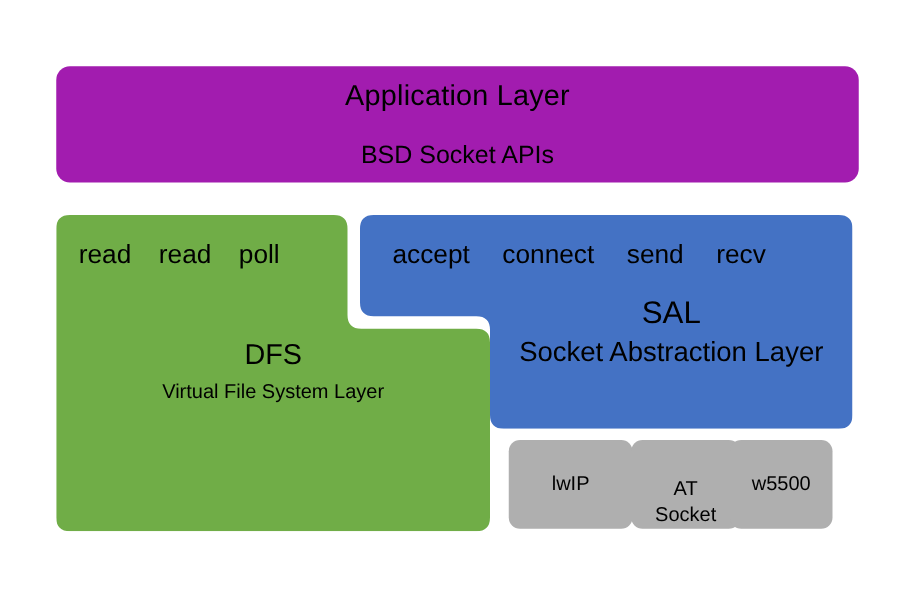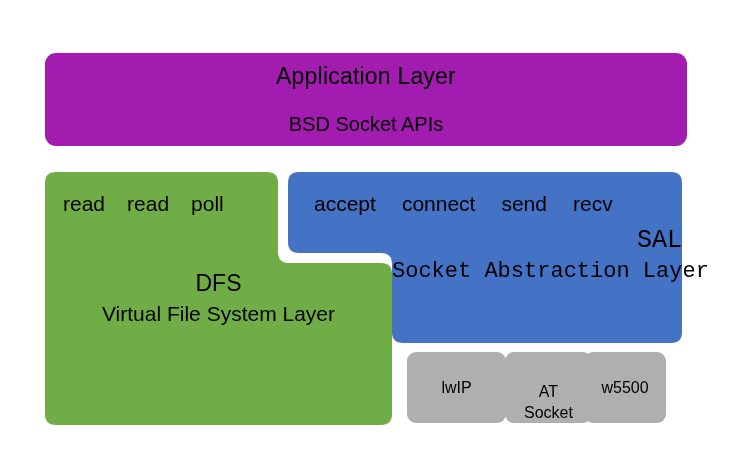--- a/index.html
+++ b/index.html
@@ -82,21 +82,21 @@
     left: 0;
     top: 96px;
     width: 347px;
     text-align: center;
   }
   #dfs-title .line1 {
     font-size: 23px;
     line-height: 31px;
   }
   #dfs-title .line2 {
-    font-size: 21px;
+    font-size: 16px;
     line-height: 29px;
     text-align: center;
   }
   
   #sal-layer {
     left: 288px;
     top: 172px;
     width: 394px;
     height: 187px;
     background: transparent;
@@ -115,24 +115,23 @@
     top: 19px;
     display: flex;
     gap: 26px;
     font-size: 21px;
     line-height: 26px;
     white-space: nowrap;
   }
   #sal-title {
     position: absolute;
     left: 104px;
-    top: 52px;
+    top: 62px;
     width: 290px;
-    text-align: right;
-    font-family: Liberation Mono, monospace;
+    text-align: center;
   }
   #sal-title .line1 {
     font-size: 25px;
     line-height: 33px;
   }
   #sal-title .line2 {
     font-size: 22px;
     line-height: 30px;
     white-space: nowrap;
   }

